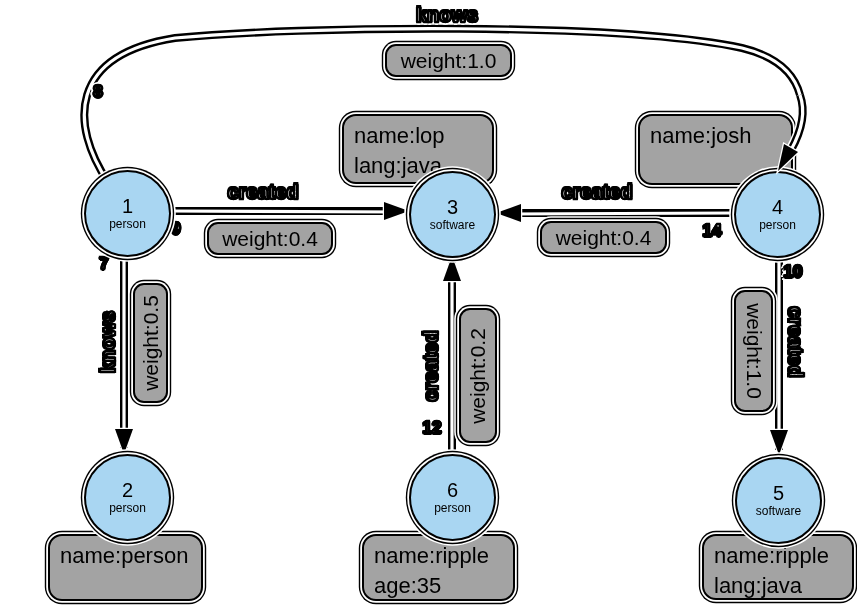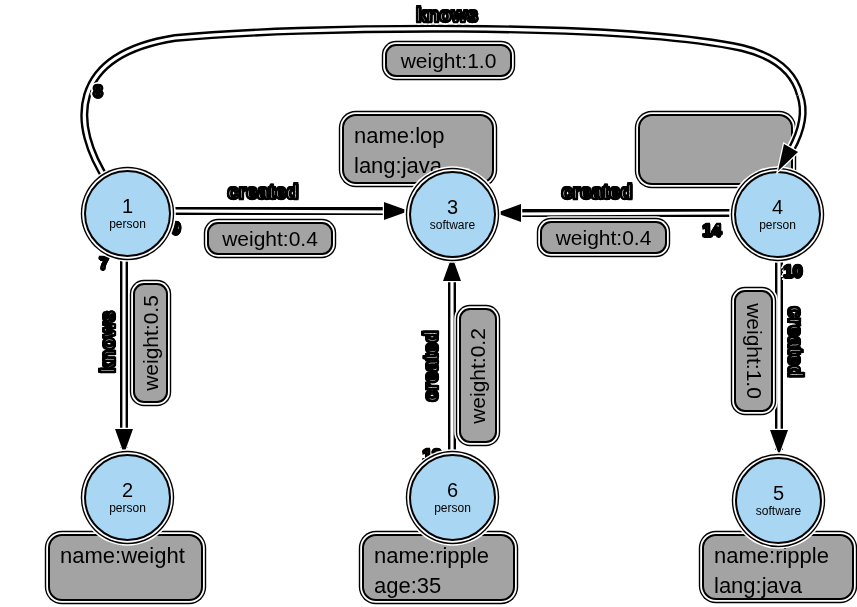--- a/index.html
+++ b/index.html
@@ -89,23 +89,24 @@
     <polygon points="124,454 115,429 133,429" fill="#000" stroke="#fff" stroke-width="2.5" paint-order="stroke"></polygon>
     <polygon points="779,455 770,430 788,430" fill="#000" stroke="#fff" stroke-width="2.5" paint-order="stroke"></polygon>
     <polygon points="452,256 443,281 461,281" fill="#000" stroke="#fff" stroke-width="2.5" paint-order="stroke"></polygon>
   </svg>
 
   <div class="pbox" style="left:313px;top:114px;width:152px;height:70px;margin-left:29px;">
     <span>name:lop</span>
     <span>lang:java</span>
   </div>
   <div class="pbox" style="left:638px;top:114px;width:155px;height:71px;">
+    <span>name:josh</span>
   </div>
   <div class="pbox" style="left:48px;top:534px;width:155px;height:67px;">
-    <span>name:weight</span>
+    <span>name:person</span>
   </div>
   <div class="pbox" style="left:362px;top:534px;width:153px;height:67px;">
     <span>name:ripple</span>
     <span>age:35</span>
   </div>
   <div class="pbox" style="left:702px;top:534px;width:152px;height:66px;">
     <span>name:ripple</span>
     <span>lang:java</span>
   </div>
 
@@ -133,21 +134,21 @@
   <div class="etext elabel ctr" style="left:597px;top:192px;">created</div>
   <div class="etext elabel ctr-ccw" style="left:108px;top:342px;">knows</div>
   <div class="etext elabel ctr-ccw" style="left:431px;top:366px;">created</div>
   <div class="etext elabel ctr-cw" style="left:795px;top:342px;">created</div>
 
   <div class="etext enum ctr" style="left:98px;top:92px;">8</div>
   <div class="etext enum ctr" style="left:176px;top:229px;">9</div>
   <div class="etext enum ctr" style="left:104px;top:264px;">7</div>
   <div class="etext enum ctr" style="left:712px;top:231px;">14</div>
   <div class="etext enum ctr" style="left:793px;top:272px;">10</div>
-  <div class="etext enum ctr" style="left:432px;top:428px;margin-top:28px;">12</div>
+  <div class="etext enum ctr" style="left:432px;top:428px;">12</div>
 
   <div class="node" style="left: 84px; top: 170px; background: rgb(169, 214, 242);">
     <span class="nid">1</span>
     <span class="ntype">person</span>
   </div>
   <div class="node" style="left: 409px; top: 171px; background: rgb(169, 214, 242);">
     <span class="nid">3</span>
     <span class="ntype">software</span>
   </div>
   <div class="node" style="left: 734px; top: 171px; background: rgb(169, 214, 242);">

